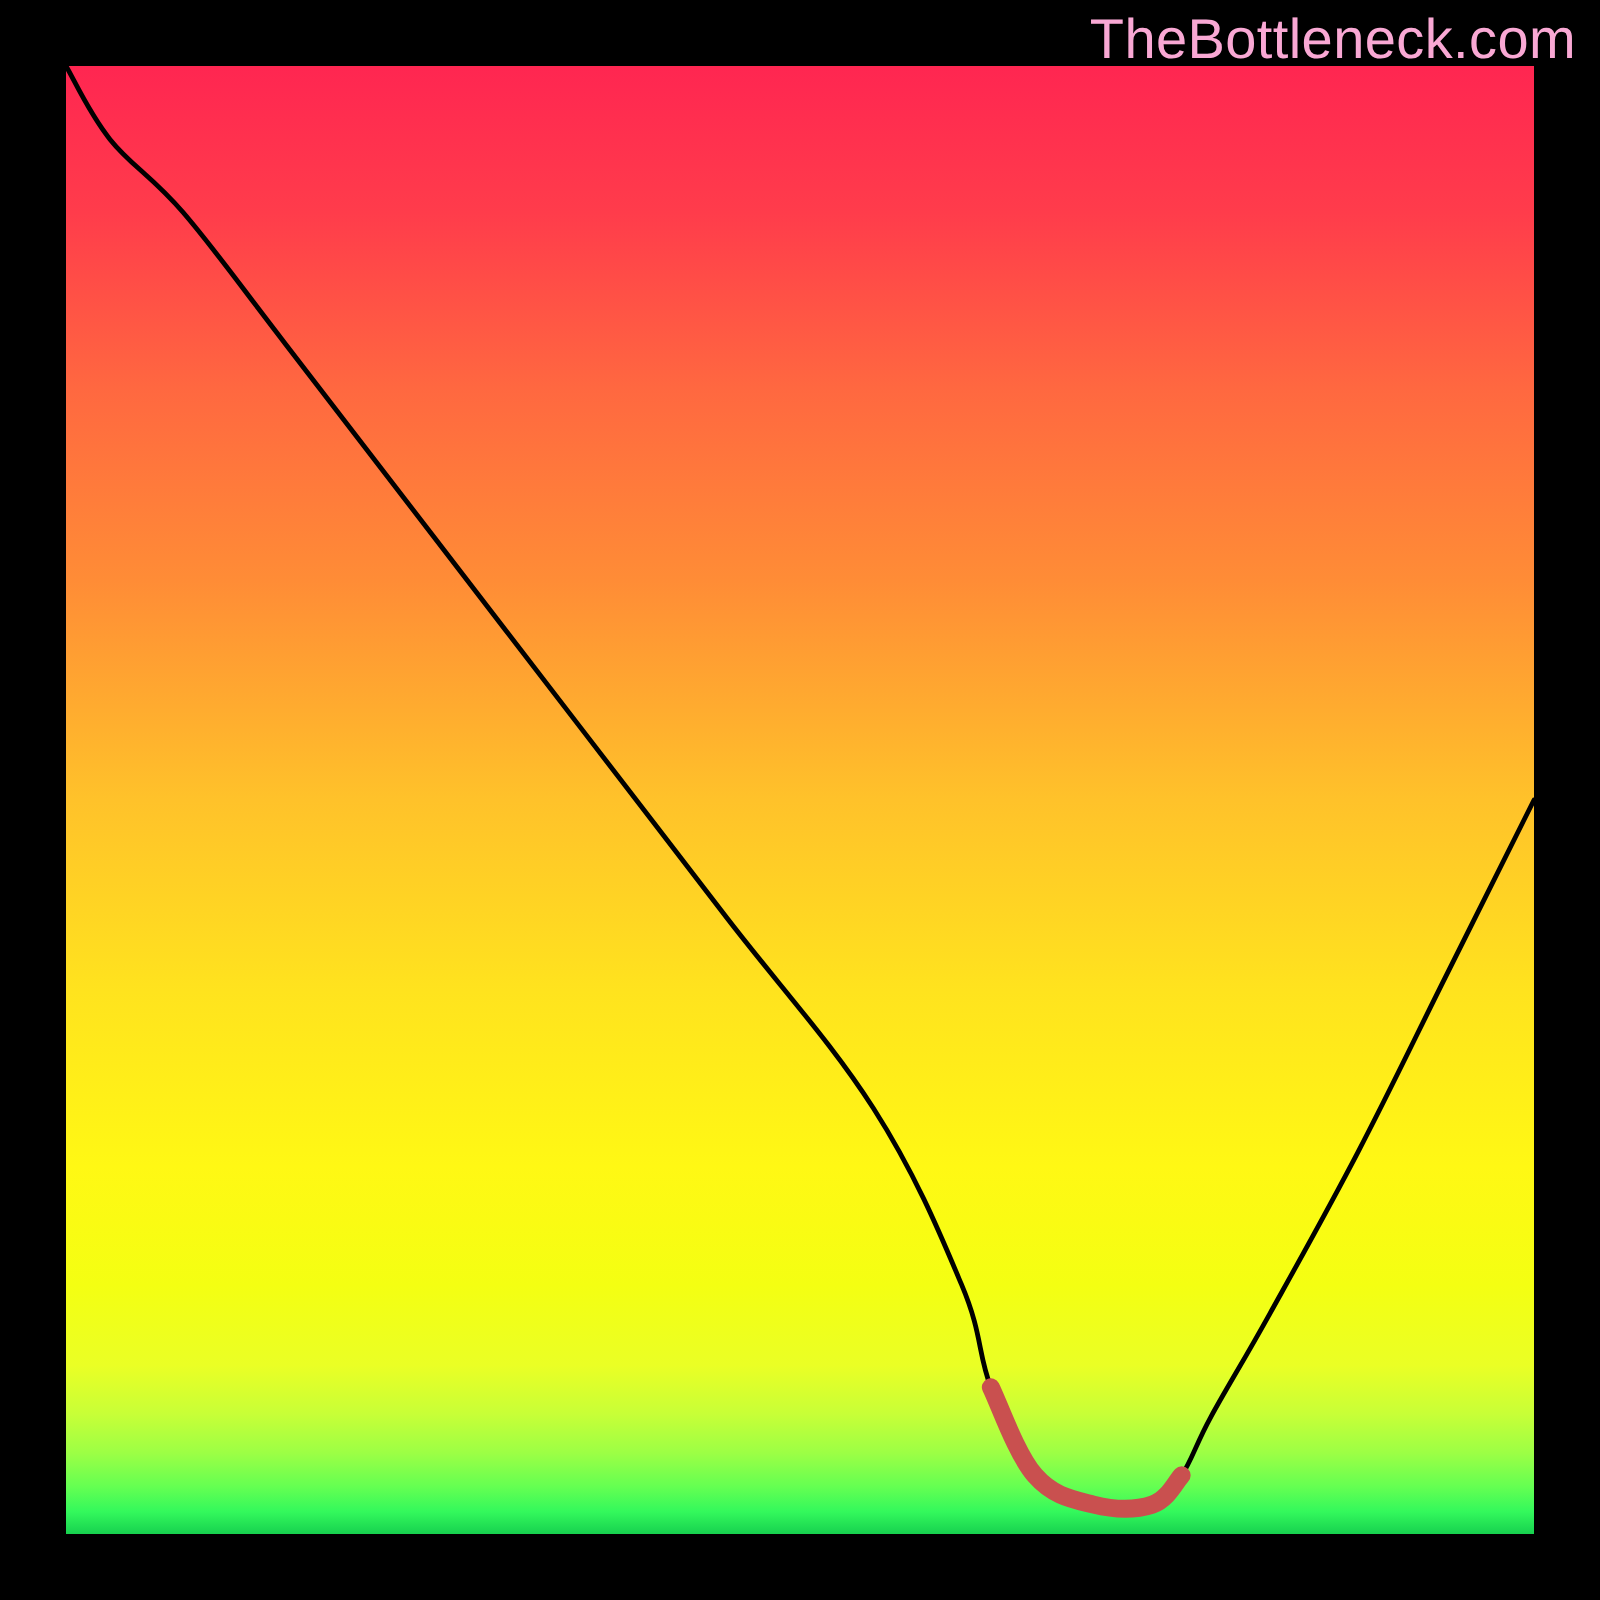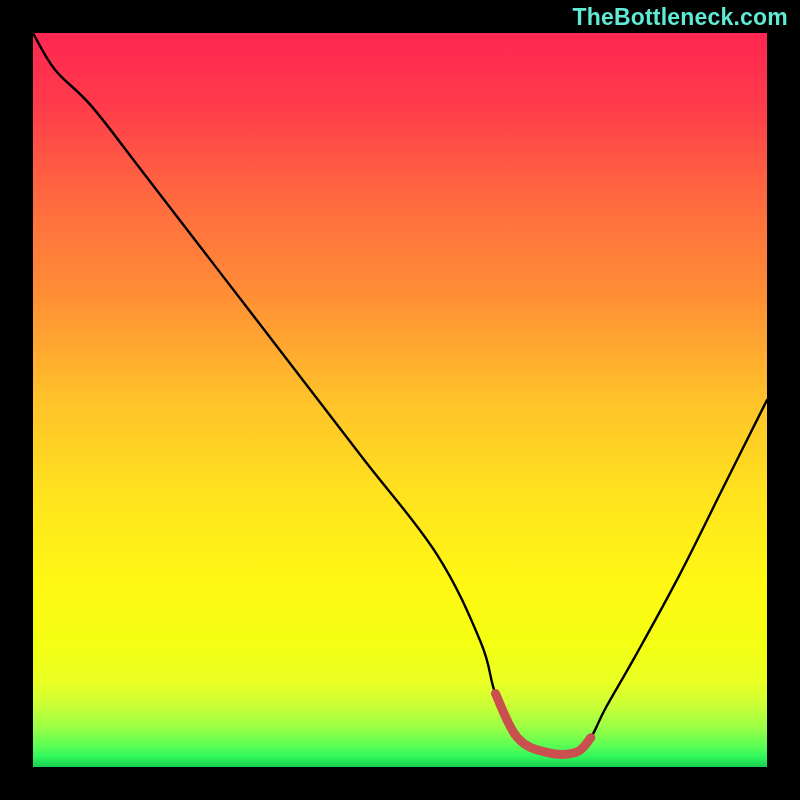--- a/index.html
+++ b/index.html
@@ -1,17 +1,17 @@
 <!DOCTYPE html>
 <html><head>
 <meta charset="utf-8">
 <style>
   body{margin:0;padding:0;background:#000;width:800px;height:800px;overflow:hidden;font-family:Arial,Helvetica,sans-serif;}
   .frame{position:relative;width:800px;height:800px;background:#000;}
-  .watermark{position:absolute;top:4px;right:12px;color:#5eead4;font-size:23px;font-weight:bold;letter-spacing:0.2px;}
+  .watermark{position:absolute;top:4px;right:12px;color:#f9a8d4;font-size:28px;font-weight:normal;letter-spacing:0.2px;}
   .plot{position:absolute;left:33px;top:33px;width:734px;height:734px;}
   .gradient{position:absolute;inset:0;}
   svg.curve{position:absolute;left:0;top:0;width:734px;height:734px;overflow:visible;}
 </style>
 </head>
 <body>
 <div class="frame">
   <div class="watermark">TheBottleneck.com</div>
   <div class="plot">
     <svg class="gradient" viewBox="0 0 734 734" preserveAspectRatio="none">

